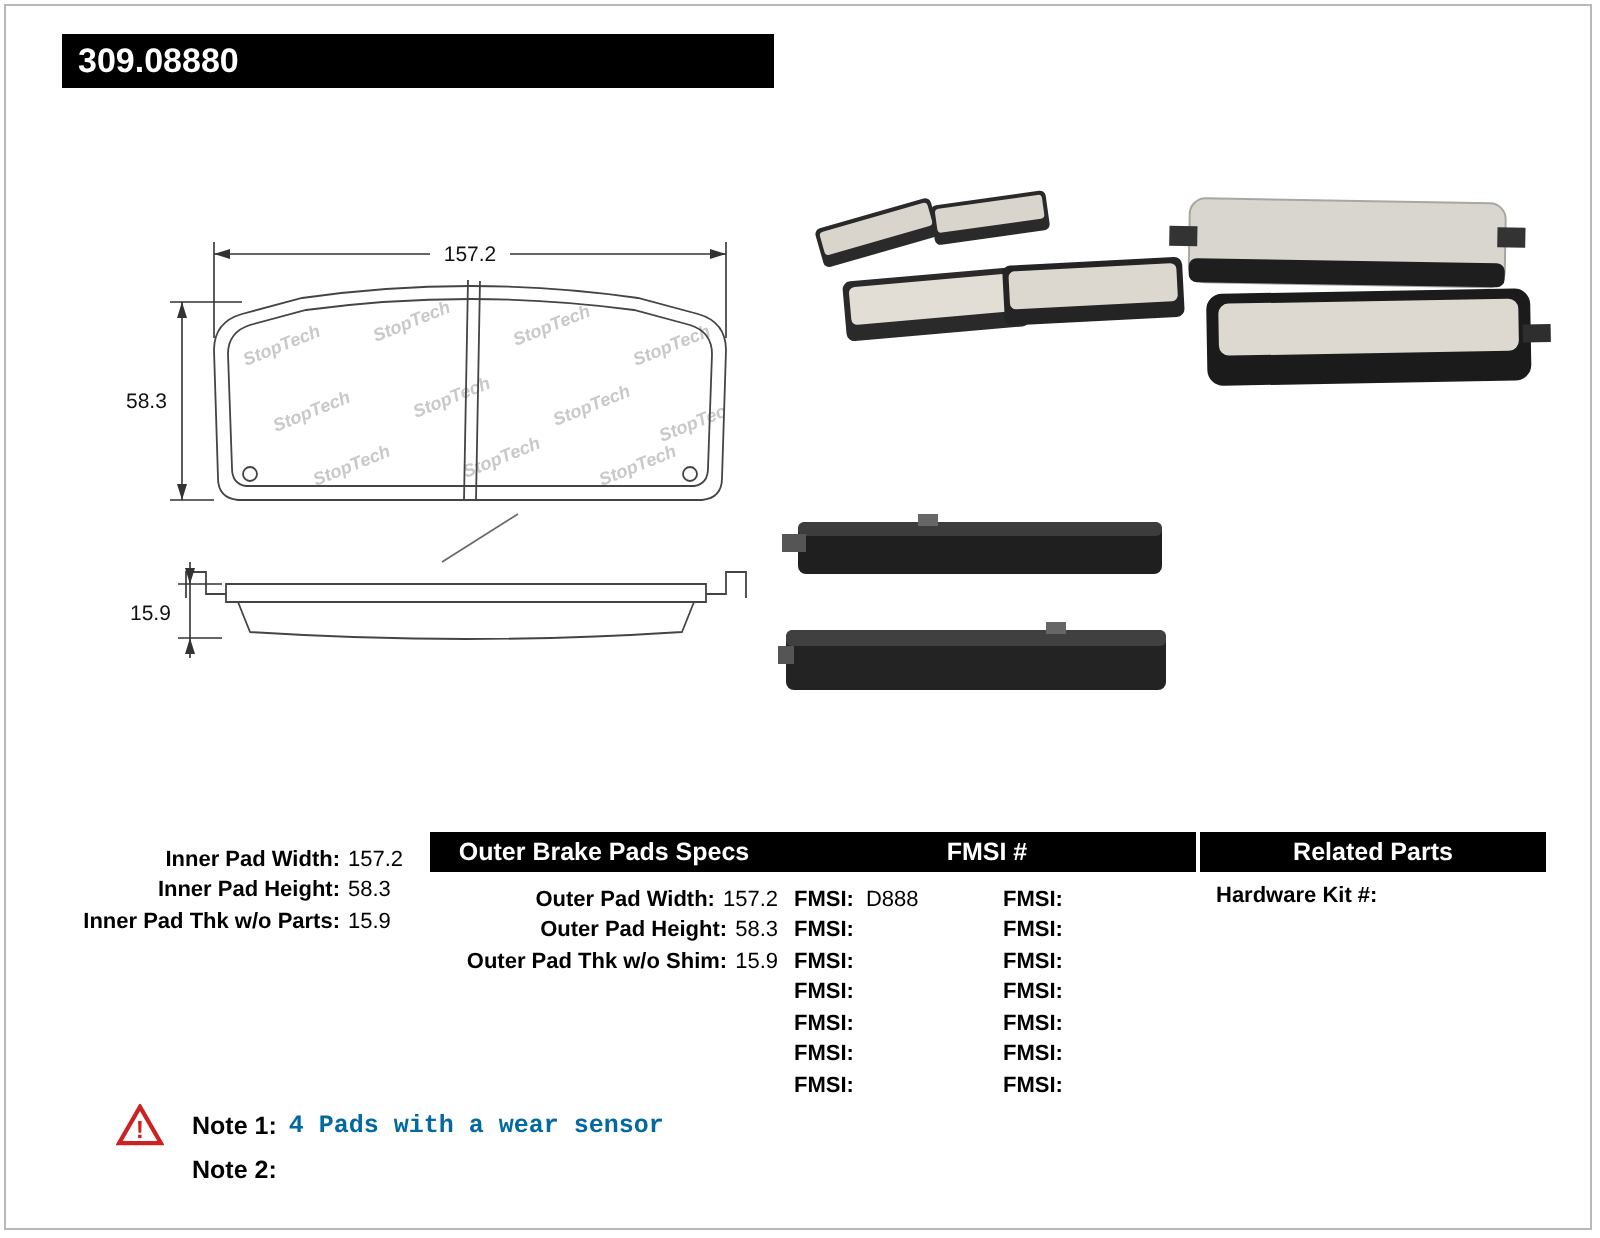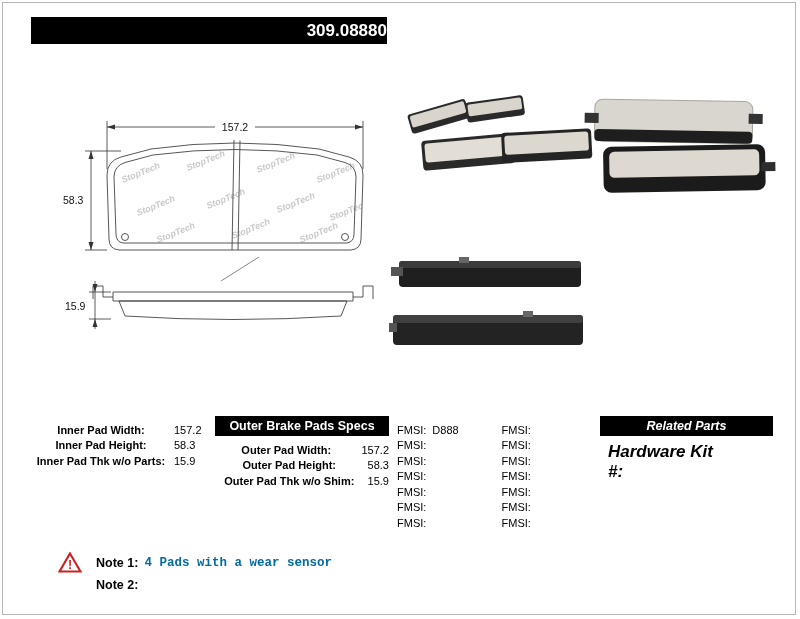--- a/index.html
+++ b/index.html
@@ -1,47 +1,47 @@
 <!DOCTYPE html>
 <html><head>
 <meta charset="utf-8">
 <style>
   * { box-sizing: border-box; margin: 0; padding: 0; }
   html, body { width: 800px; height: 619px; background: #fff; font-family: "Liberation Sans", sans-serif; color: #000; }
   .page { position: absolute; left: 2px; top: 2px; width: 794px; height: 613px; border: 1px solid #b8b8b8; background: #fff; overflow: hidden; }
 
   
-  .bar { position: absolute; top: 14px; height: 27px; background: #000; color: #fff; font-weight: bold; font-size: 17px; line-height: 27px; text-align: right; }
+  .bar { position: absolute; top: 14px; height: 27px; background: #000; color: #fff; font-weight: bold; font-size: 17px; line-height: 27px; }
   .bar-left  { left: 28px;  width: 356px; padding-left: 8px; }
   .bar-right { left: 414px; width: 356px; text-align: right; padding-right: 8px; }
 
   
   .tech   { position: absolute; left: 60px;  top: 108px; width: 330px; height: 270px; }
   .photos { position: absolute; left: 386px; top: 86px;  width: 392px; height: 290px; }
   .tech text.dim { font-size: 10.5px; fill: #111; font-family: "Liberation Sans", sans-serif; }
   .tech text.wm  { font-size: 9px; fill: #c9c9c9; font-style: italic; font-weight: bold; font-family: "Liberation Sans", sans-serif; }
 
   
   .col { position: absolute; top: 413px; }
   .col-inner   { left: 29px;  width: 181px; }
   .col-outer   { left: 212px; width: 174px; }
   .col-fmsi    { left: 386px; width: 209px; }
-  .col-related { left: 597px; width: 173px; font-style: italic; }
+  .col-related { left: 597px; width: 173px; }
   .col-hdr { background: #000; color: #fff; font-weight: bold; font-size: 12.5px; height: 20px; line-height: 20px; text-align: center; }
   .col-body { padding-top: 6px; }
   .spec-row { display: flex; font-size: 11px; height: 15.5px; align-items: center; }
-  .spec-row .lbl { font-weight: bold; text-align: center; }
+  .spec-row .lbl { font-weight: bold; text-align: right; }
   .col-inner .lbl { width: 138px; }
   .col-outer .lbl { width: 150px; }
   .spec-row .val { padding-left: 4px; }
   .fmsi-row { display: flex; font-size: 11px; height: 15.5px; align-items: center; }
   .fmsi-cell { width: 50%; display: flex; padding-left: 8px; }
-  .fmsi-cell .lbl { font-weight: normal; }
+  .fmsi-cell .lbl { font-weight: bold; }
   .fmsi-cell .val { padding-left: 6px; }
-  .related-row { display: flex; font-size: 17px; padding-left: 8px; gap: 42px; }
+  .related-row { display: flex; font-size: 11px; padding-left: 8px; gap: 42px; }
   .related-row .lbl { font-weight: bold; }
   .related-row .val { padding-left: 4px; }
 
   
   .notes { position: absolute; left: 55px; top: 549px; }
   .note-line { display: flex; align-items: center; height: 21px; margin-bottom: 1px; font-size: 12.5px; }
   .warn { width: 24px; height: 21px; margin-right: 14px; }
   .note-indent { padding-left: 38px; }
   .note-label { font-weight: bold; margin-right: 6px; text-align: right; }
   .note-red { color: #0369a1; font-weight: bold; font-family: Liberation Mono, monospace; }
@@ -197,20 +197,21 @@
         <span class="val">58.3</span>
       </div>
       <div class="spec-row">
         <span class="lbl">Outer Pad Thk w/o Shim:</span>
         <span class="val">15.9</span>
       </div>
     </div>
   </div>
 
   <div class="col col-fmsi">
+    <div class="col-hdr">FMSI #</div>
     <div class="col-body">
       <div class="fmsi-row">
         <div class="fmsi-cell">
             <span class="lbl">FMSI:</span>
             <span class="val">D888</span>
           </div>
         <div class="fmsi-cell">
             <span class="lbl">FMSI:</span>
             <span class="val"></span>
           </div>

